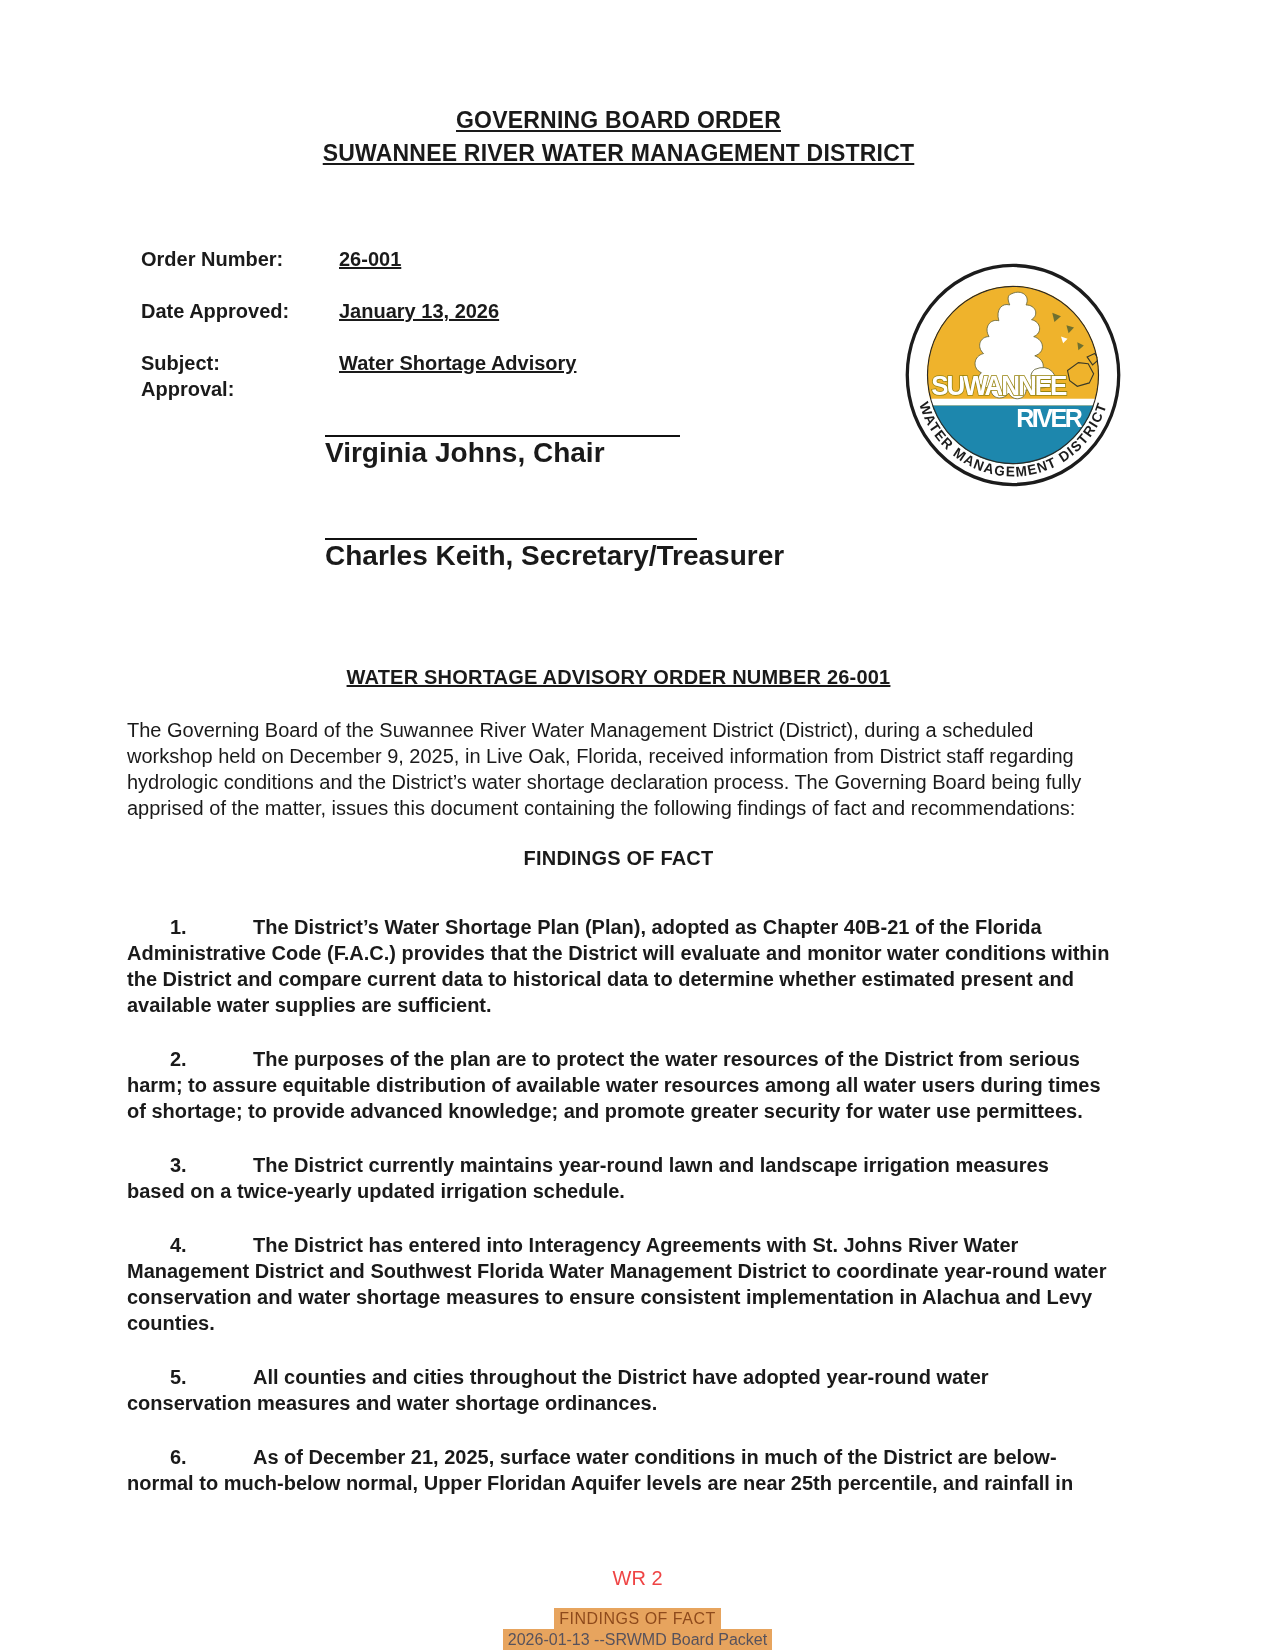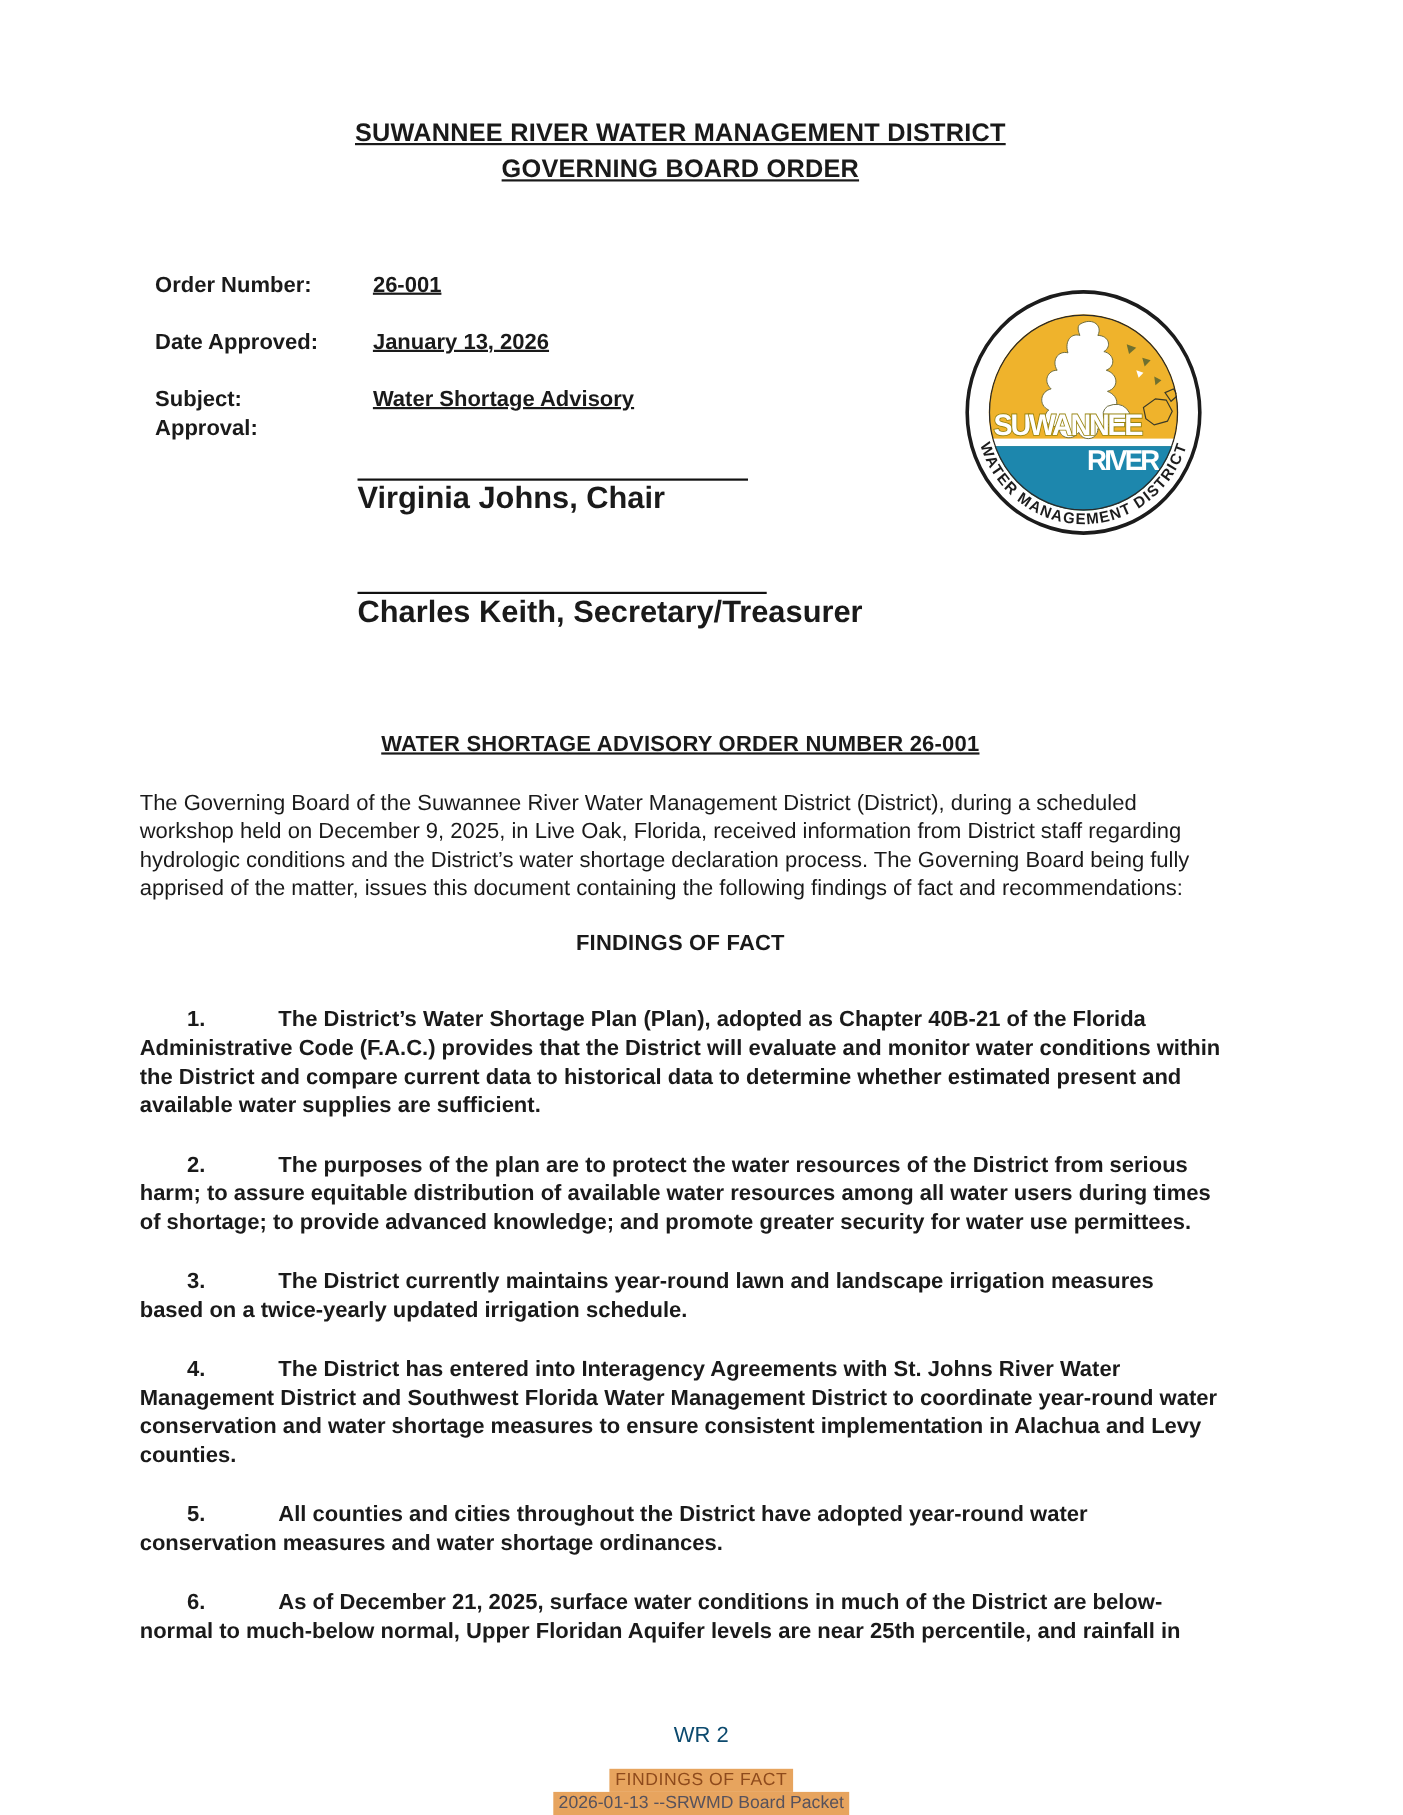--- a/index.html
+++ b/index.html
@@ -42,42 +42,42 @@
   .intro{margin:27px 0 0 0;font-size:20px;line-height:26px;}
   .findings-heading{
     margin:24px 0 0 0;text-align:center;
     font-size:20px;font-weight:bold;line-height:26px;letter-spacing:.2px;
   }
   .finding{margin:43px 0 0 0;font-size:20px;line-height:26px;font-weight:bold;}
   .finding:first-of-type{margin-top:27px;}
   .finding + .finding{margin-top:28px;}
   .fnum{display:inline-block;margin-left:43px;width:83px;}
   
-  .logo{position:absolute;left:876px;top:262px;width:218px;height:226px;}
+  .logo{position:absolute;left:904px;top:262px;width:218px;height:226px;}
   .logo svg{display:block;width:100%;height:100%;}
   
   .footer{position:absolute;left:0;right:0;top:1566px;text-align:center;}
-  .page-num{font-size:20px;line-height:24px;color:#0c4a6e;margin-bottom:18px;}
+  .page-num{font-size:20px;line-height:24px;color:#ef4444;margin-bottom:18px;}
   .stamp{line-height:21px;}
   .stamp-inner{
     display:inline-block;background:#E7A45E;padding:0 5px;
     font-size:16px;
   }
   .stamp1 .stamp-inner{color:#8E4A1C;letter-spacing:.5px;}
   .stamp2 .stamp-inner{color:#57525C;}
 </style>
 </head>
 <body>
 
 <div class="page">
   <div class="content">
 
     <div class="doc-title">
+      <div class="tline">GOVERNING BOARD ORDER</div>
       <div class="tline">SUWANNEE RIVER WATER MANAGEMENT DISTRICT</div>
-      <div class="tline">GOVERNING BOARD ORDER</div>
     </div>
 
     <div class="meta">
       <div class="meta-row">
         <div class="meta-label">Order Number:</div>
         <div class="meta-value">26-001</div>
       </div>
       <div class="meta-row">
         <div class="meta-label">Date Approved:</div>
         <div class="meta-value">January 13, 2026</div>

